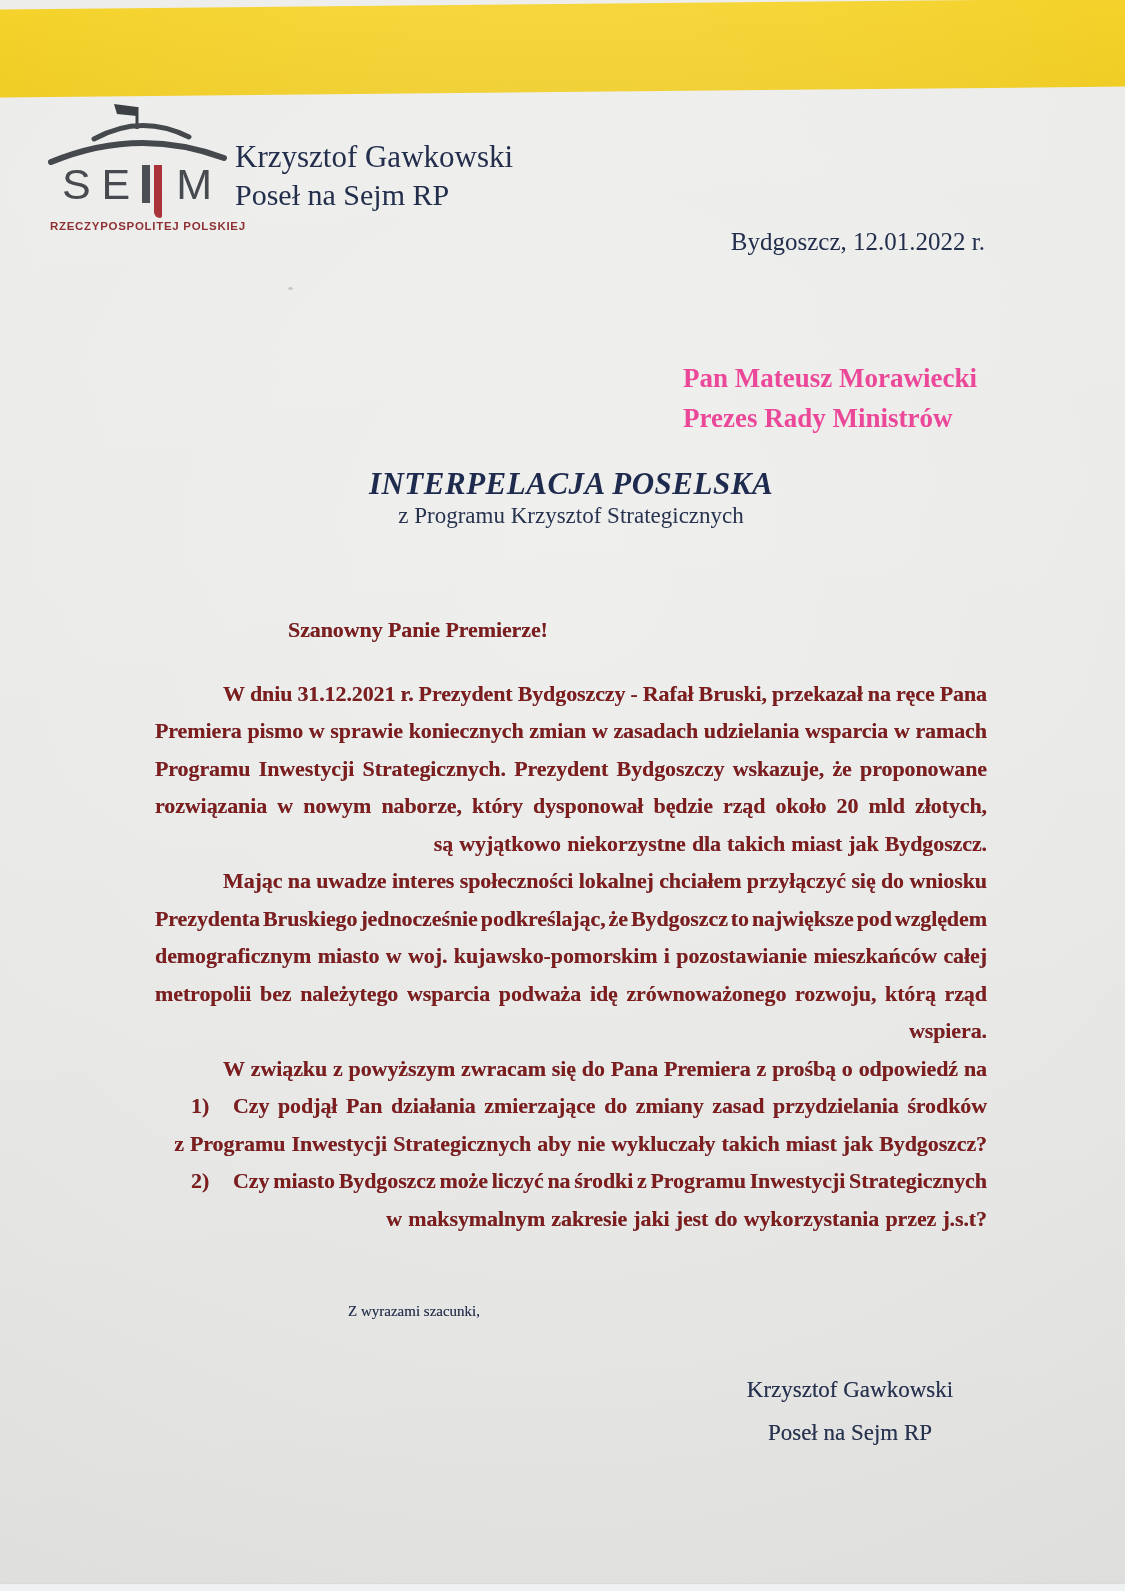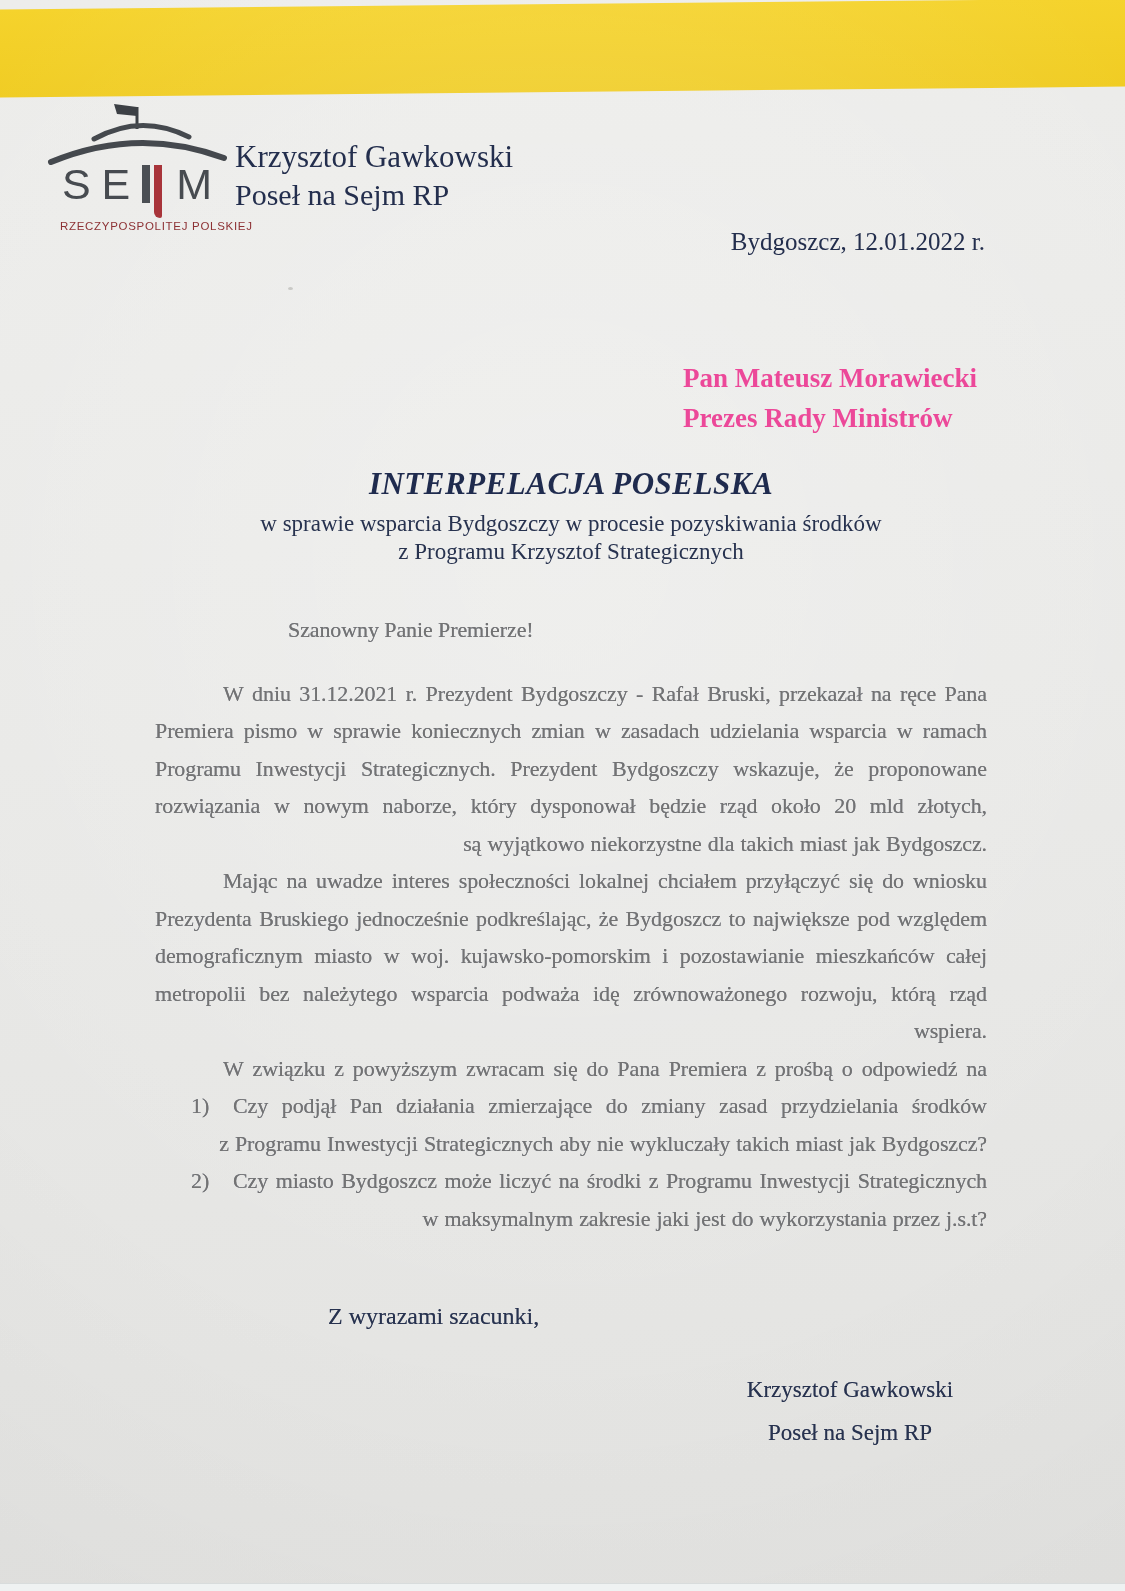--- a/index.html
+++ b/index.html
@@ -20,48 +20,48 @@
 
   
   .logo{position:absolute;left:46px;top:104px;width:196px;}
   .logo svg{display:block;}
   .logo-letters{display:flex;justify-content:space-between;width:150px;margin:-4px 0 0 16px;
     font-family:"Liberation Sans", sans-serif;font-size:43px;font-weight:500;color:#474b50;line-height:44px;}
   .logo-j{position:relative;width:24px;height:44px;display:inline-block;}
   .logo-j i{position:absolute;display:block;}
   .jbar-gray{left:1px;top:3px;width:8px;height:38px;background:#4b4f54;}
   .jbar-red{left:13px;top:3px;width:8px;height:53px;background:#a8343a;border-radius:0 0 3px 9px;}
-  .logo-caption{margin:14px 0 0 14px;font-family:"Liberation Sans", sans-serif;
-    font-size:11.5px;font-weight:normal;letter-spacing:0.7px;color:#8d3134;white-space:nowrap;}
+  .logo-caption{margin:14px 0 0 4px;font-family:"Liberation Sans", sans-serif;
+    font-size:11.5px;font-weight:bold;letter-spacing:0.7px;color:#8d3134;white-space:nowrap;}
 
   .sender{position:absolute;left:235px;top:138px;color:#232e4d;line-height:38px;}
   .sender .name{font-size:31px;}
   .sender .role{font-size:30px;}
 
   .dateline{position:absolute;top:228px;right:140px;font-size:25px;color:#232e4d;margin-left:12px;}
 
   .addressee{position:absolute;left:683px;top:358px;color:#ec4899;font-weight:bold;
     font-size:27px;line-height:40px;}
 
   .subject{position:absolute;left:155px;top:466px;width:832px;text-align:center;color:#1f2b4e;}
   .subject .title{font-size:31px;font-weight:bold;font-style:italic;letter-spacing:0.5px;}
   .subject .sub{font-size:23px;margin-top:8px;line-height:28px;color:#27324f;}
 
   
-  .letter-body{position:absolute;left:155px;top:611px;width:832px;color:#737373;
-    font-size:22px;letter-spacing:-0.1px;text-shadow:0 0 0.5px rgba(35,46,79,0.55);}
+  .letter-body{position:absolute;left:155px;top:611px;width:832px;color:#7f1d1d;
+    font-size:22px;letter-spacing:-0.1px;text-shadow:0 0 0.5px rgba(35,46,79,0.55);font-weight:bold;}
   .salutation{margin:0 0 26px 133px;line-height:37.5px;}
   .jline{display:flex;justify-content:space-between;line-height:37.5px;white-space:nowrap;}
   .jline span{display:inline-block;white-space:pre;}
   .jline.last{justify-content:flex-end;gap:0.28em;}
   .jline.indent{padding-left:68px;}
   .question{position:relative;margin-left:36px;padding-left:42px;}
   .qnum{position:absolute;left:0;top:0;line-height:37.5px;}
 
-  .closing{position:absolute;left:328px;top:1303px;font-size:24px;color:#27324f;
+  .closing{position:absolute;left:348px;top:1303px;font-size:15px;color:#27324f;
     text-shadow:0 0 0.5px rgba(35,46,79,0.55);}
   .signature{position:absolute;left:700px;top:1368px;width:300px;text-align:center;
     font-size:23px;line-height:43px;color:#27324f;text-shadow:0 0 0.5px rgba(35,46,79,0.55);}
 
   
   .speck{position:absolute;left:288px;top:287px;width:5px;height:3px;background:#c9c9c6;border-radius:50%;}
 </style>
 </head>
 <body>
 
@@ -95,21 +95,20 @@
 
 <div class="dateline">Bydgoszcz, 12.01.2022 r.</div>
 
 <div class="addressee">
   <div>Pan Mateusz Morawiecki</div>
   <div>Prezes Rady Ministrów</div>
 </div>
 
 <div class="subject">
   <div class="title">INTERPELACJA POSELSKA</div>
-  <div class="sub">w sprawie wsparcia Bydgoszczy w procesie pozyskiwania środków</div>
   <div class="sub" style="margin-top:0;">z Programu Krzysztof Strategicznych</div>
 </div>
 
 <div class="letter-body">
   <div class="salutation">Szanowny Panie Premierze!</div>
 
   <div class="paragraph">
       <div class="jline indent">
         <span>W</span>
         <span>dniu</span>

